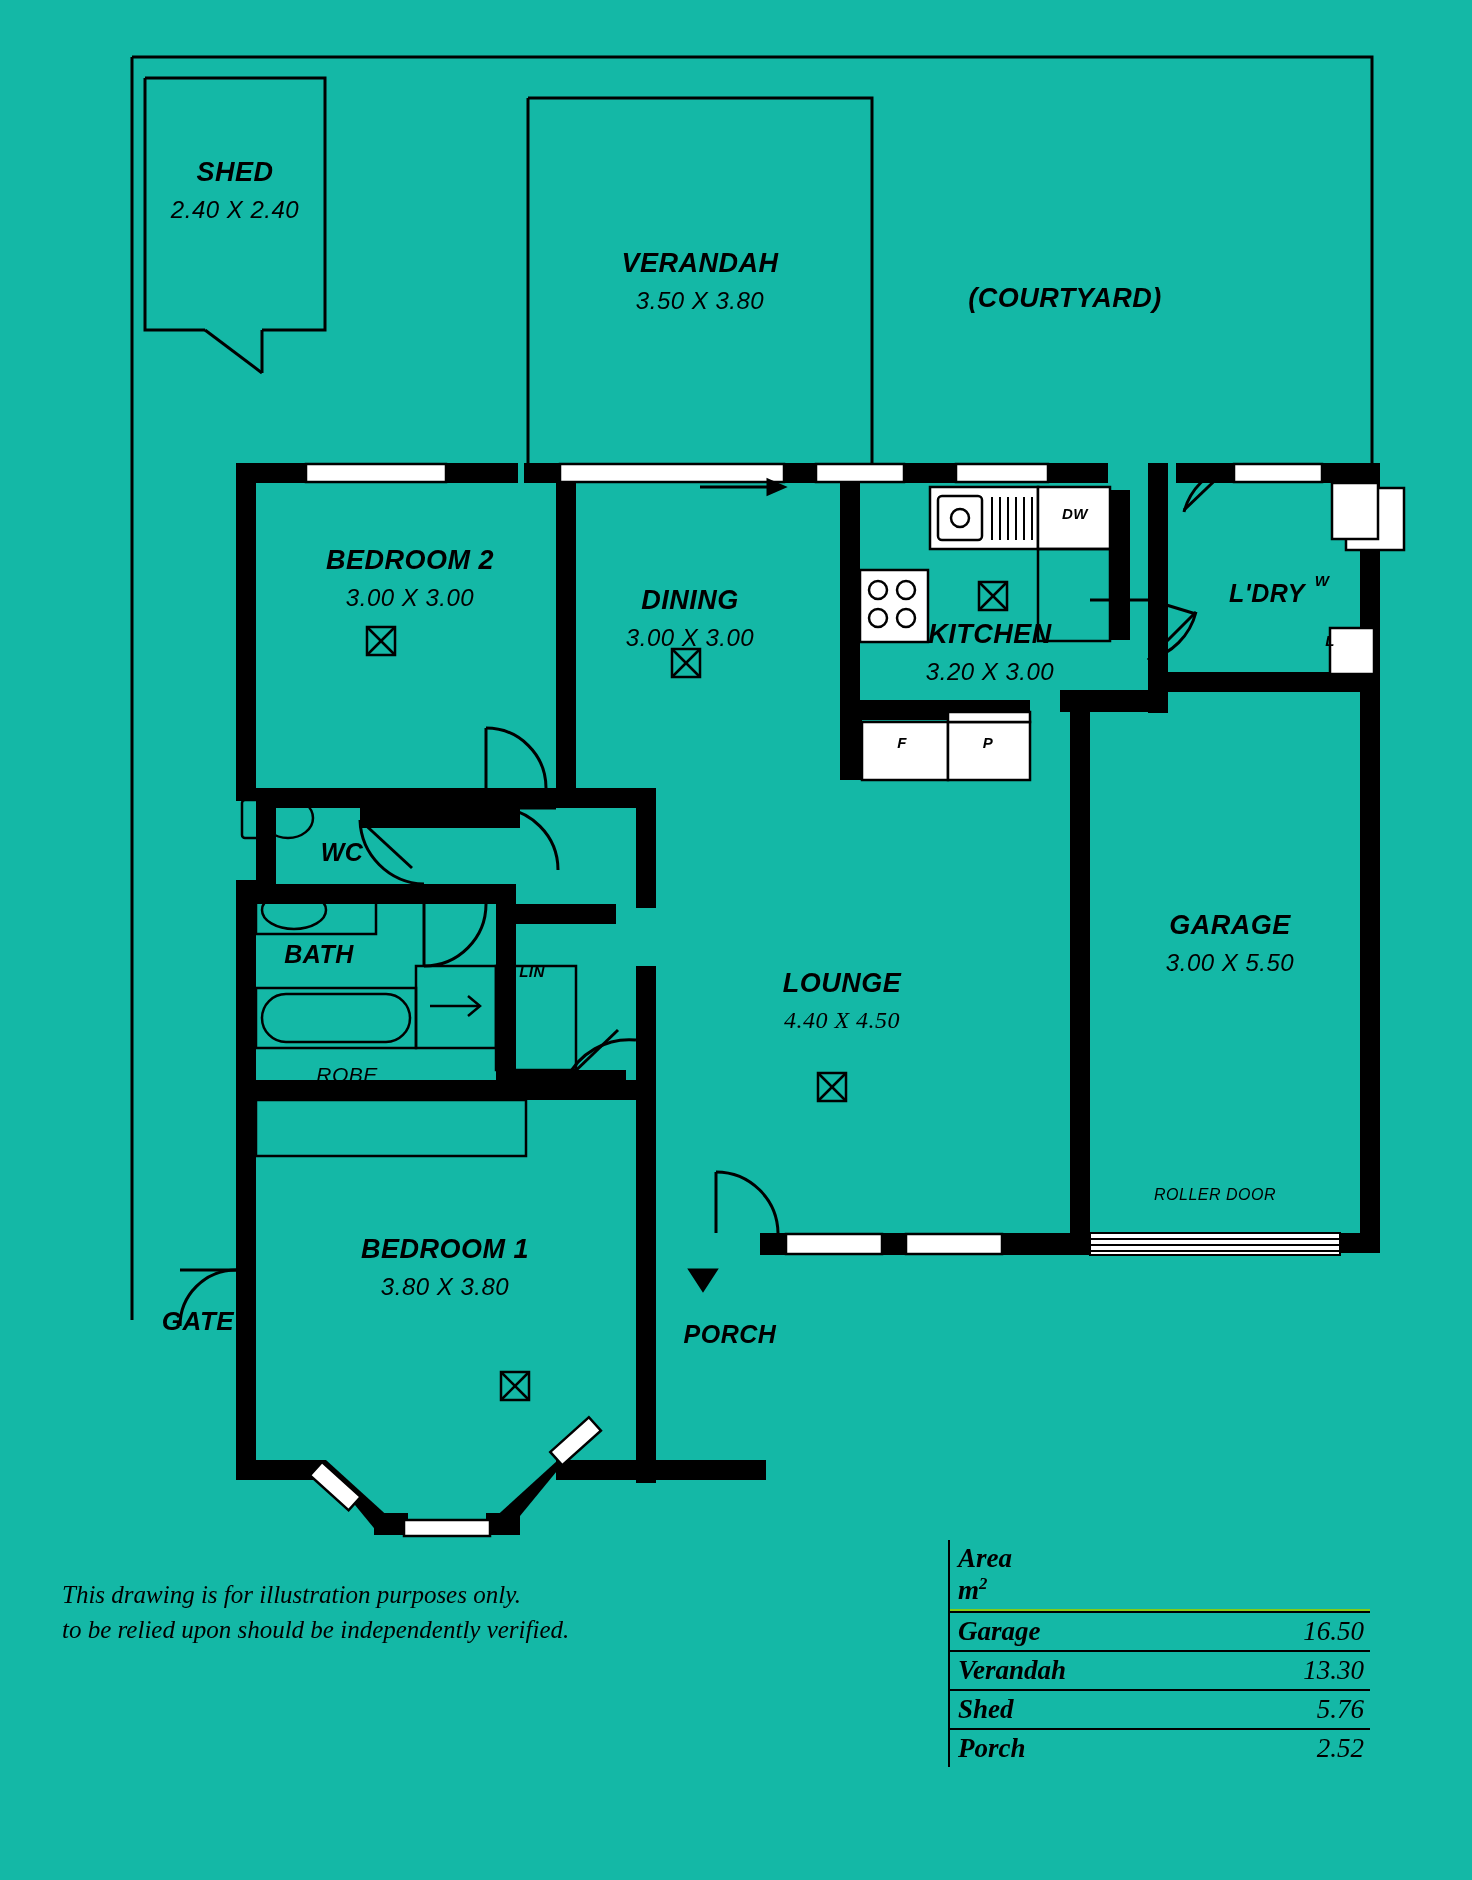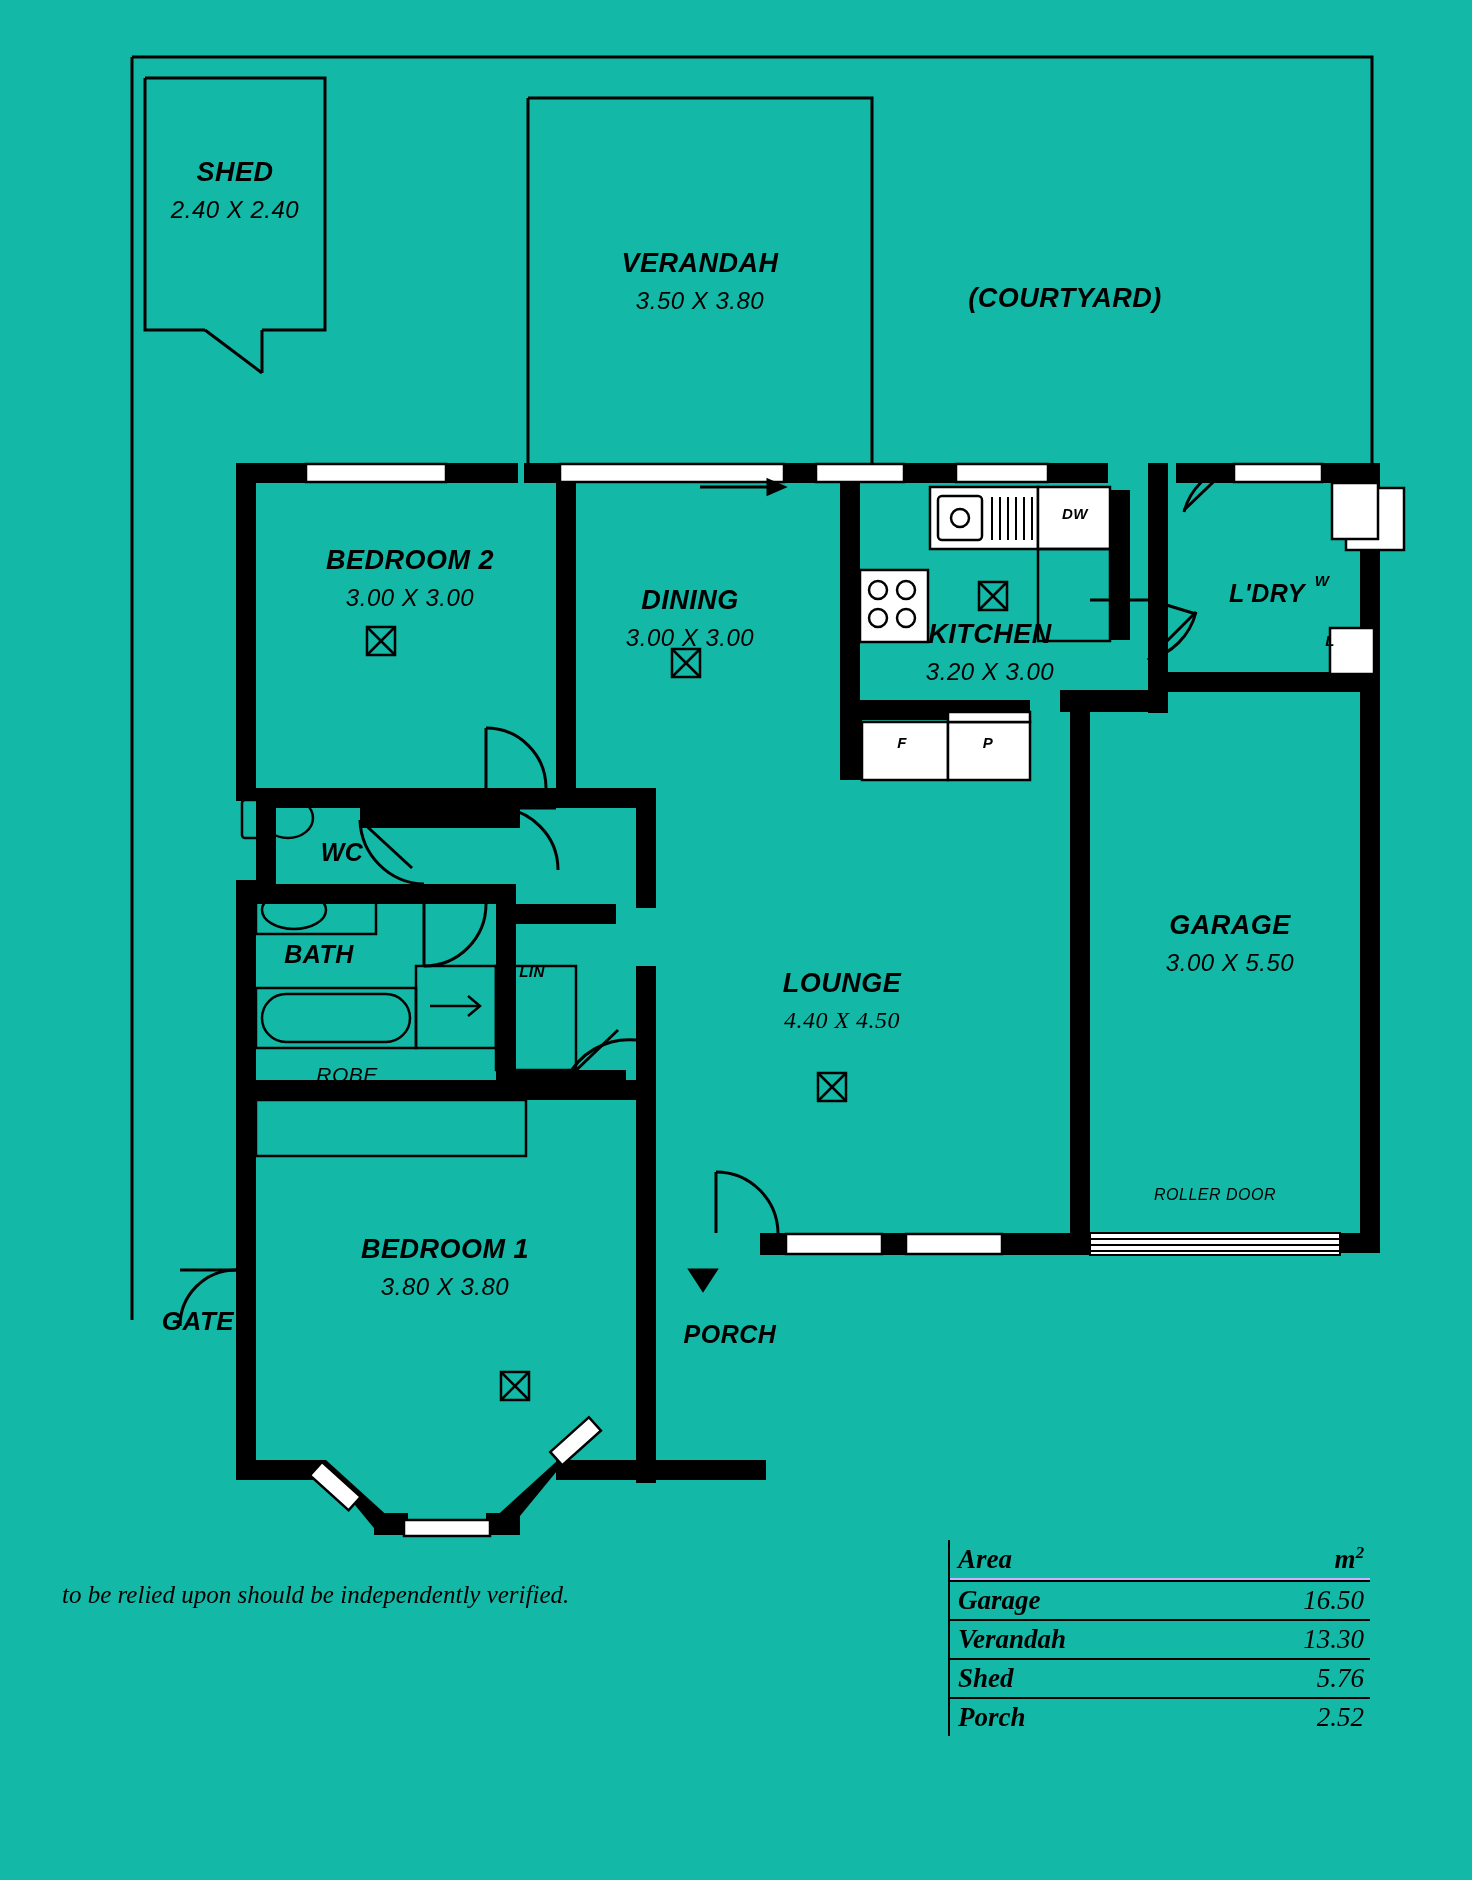--- a/index.html
+++ b/index.html
@@ -78,21 +78,22 @@
     justify-content: space-between;
     align-items: baseline;
     border-top: 2px solid #000;
     padding: 3px 6px 3px 8px;
   }
   .area-row:first-child { border-top: none; }
   .area-row .k { font-weight: bold; }
   .area-row .v { font-weight: normal; }
   .area-head {
     border-top: none;
-    border-bottom: 2px solid #c4b5fd;
+    border-bottom: 2px solid #84cc16;
+    flex-direction: column;
   }
   .area-head .k { font-weight: bold; }
   .area-head .v { font-weight: bold; }
   sup { font-size: 0.62em; }
   .area-wrap {
     border-left: 2px solid #000;
   }
 </style>
 </head>
 <body>
@@ -380,20 +381,21 @@
   <div class="lbl small-lbl" style="left:872px; top:734px; width:60px;">F</div>
   <div class="lbl small-lbl" style="left:958px; top:734px; width:60px;">P</div>
   <div class="lbl small-lbl" style="left:1292px; top:572px; width:60px;">W</div>
   <div class="lbl small-lbl" style="left:1300px; top:632px; width:60px;">L</div>
   <div class="lbl small-lbl" style="left:494px; top:963px; width:76px;">LIN</div>
   <div class="lbl tiny-lbl" style="left:282px; top:1063px; width:130px; font-size:21px;">ROBE</div>
   <div class="lbl tiny-lbl" style="left:1100px; top:1186px; width:230px; font-size:16px;">ROLLER DOOR</div>
   <div class="lbl room-name" style="left:138px; top:1306px; width:120px; font-size:26px;">GATE</div>
 
   <div class="disclaimer">
+    <div>This drawing is for illustration purposes only.</div>
     <div>to be relied upon should be independently verified.</div>
   </div>
 
   <div class="area-table area-wrap">
     <div class="area-row area-head">
       <span class="k">Area</span>
       <span class="v"><span>m</span><sup>2</sup></span>
     </div>
     <div class="area-row">
       <span class="k">Garage</span>

